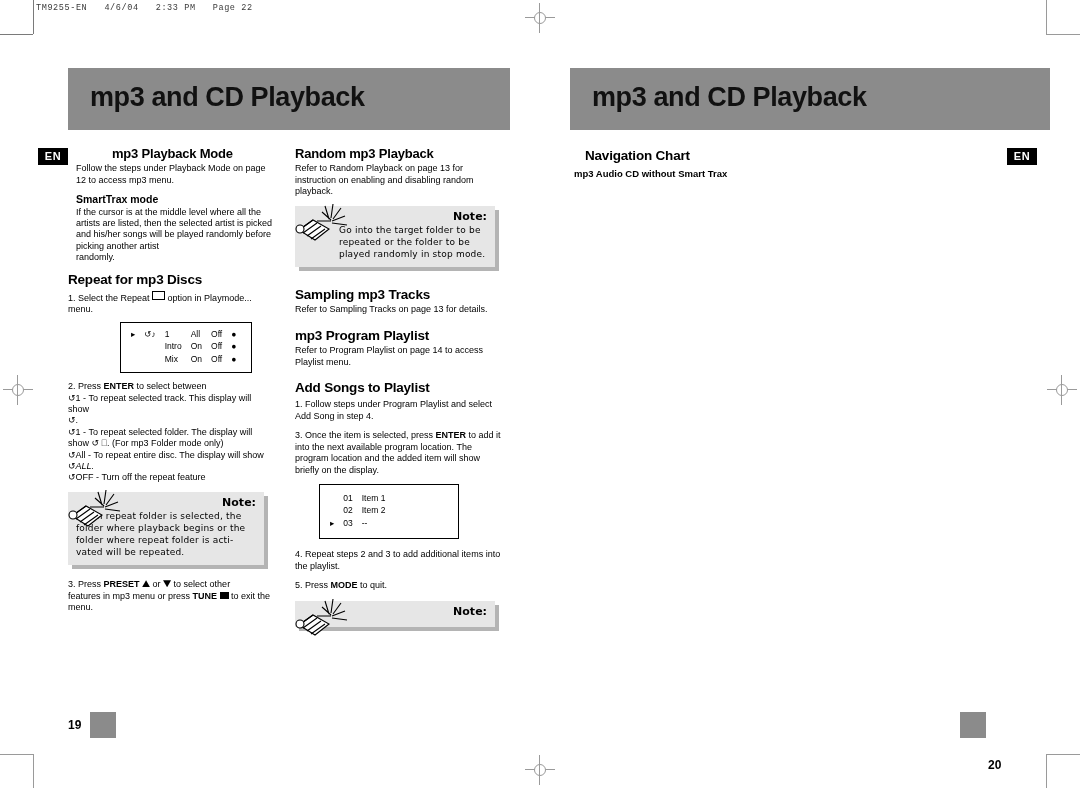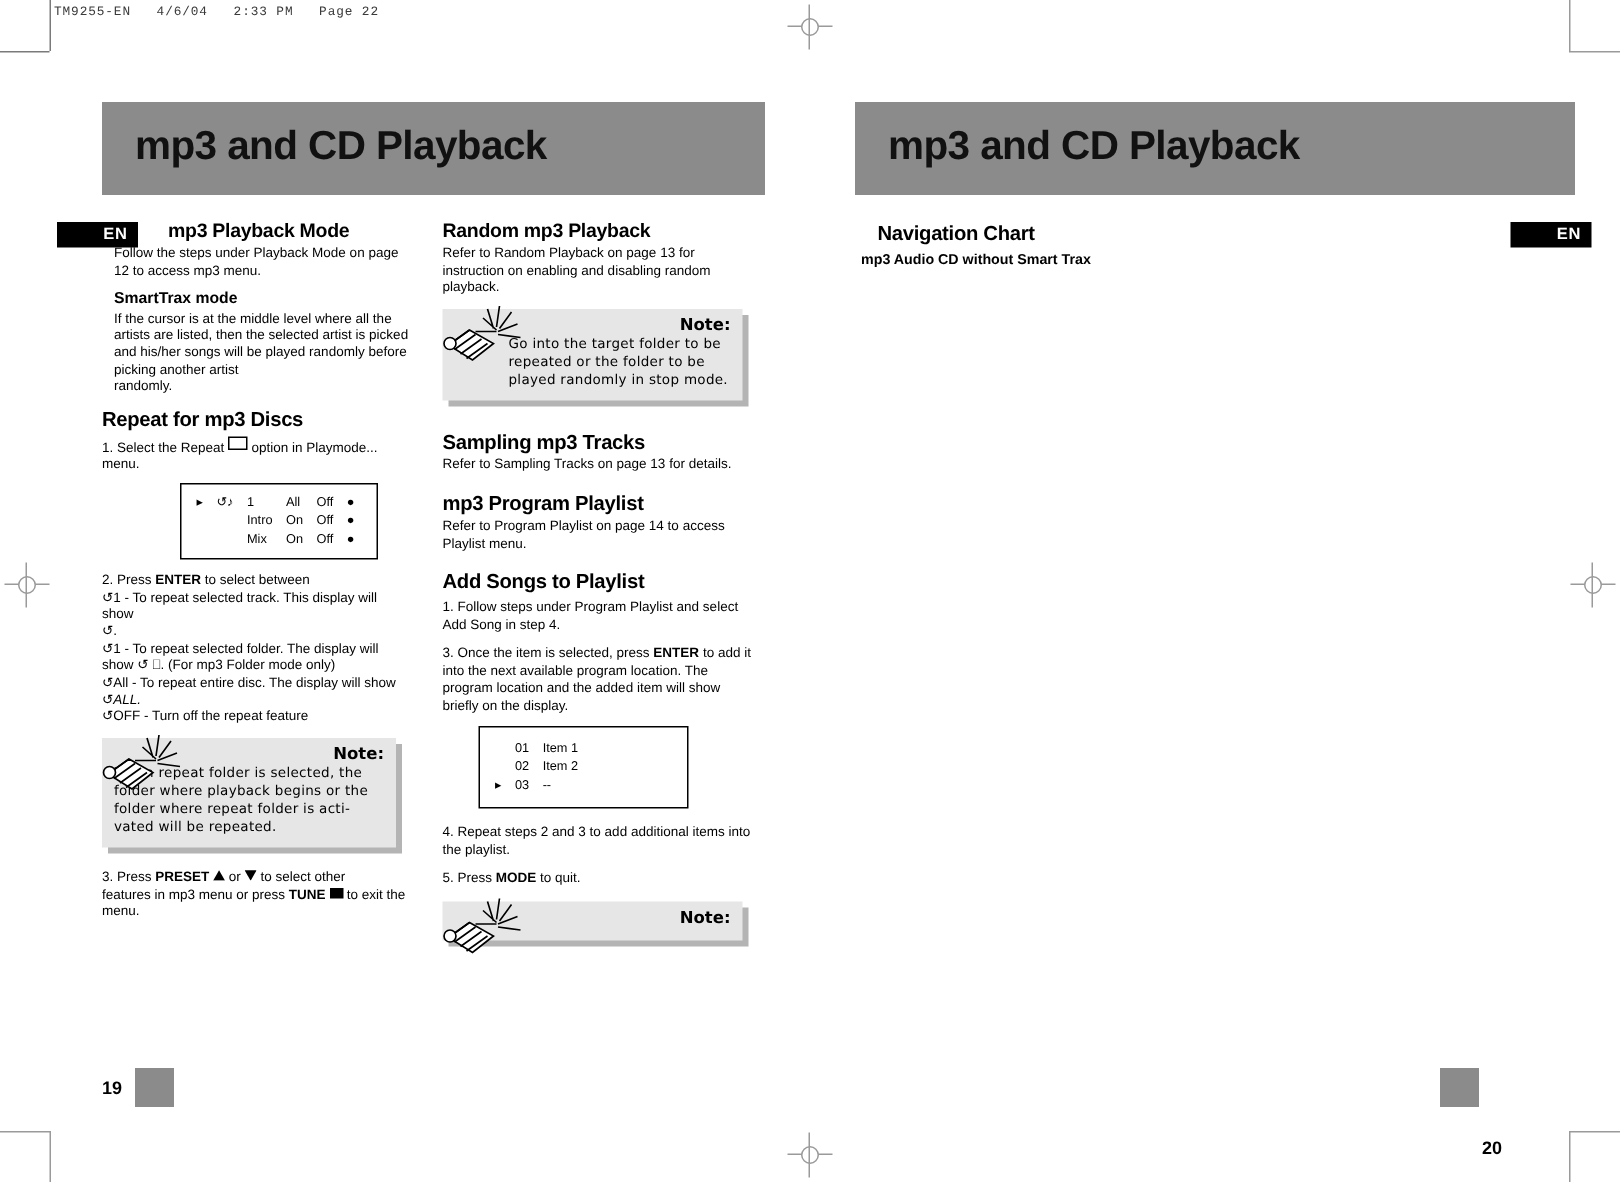--- a/index.html
+++ b/index.html
@@ -23,21 +23,21 @@
   
   .page{position:absolute;top:0;height:788px;}
   .page.left{left:0;width:540px;}
   .page.right{left:540px;width:540px;}
 
   .banner{position:absolute;background:#8b8b8b;height:62px;}
   .banner .btxt{position:absolute;left:22px;top:14px;font-size:27px;font-weight:bold;
                 letter-spacing:-.4px;color:#111;}
 
   .enbadge{position:absolute;background:#000;color:#fff;font-size:11px;font-weight:bold;
-           width:30px;height:17px;line-height:17px;text-align:center;letter-spacing:.5px;padding-left:24px;}
+           width:30px;height:17px;line-height:17px;text-align:center;letter-spacing:.5px;}
 
   h2.sec{font-size:13px;font-weight:bold;margin:0 0 4px 0;letter-spacing:-.2px;}
   h3.sub{font-size:10.5px;font-weight:bold;margin:0 0 1px 0;}
   p.body{font-size:9px;line-height:11.4px;margin:0 0 8px 0;}
   p.tight{margin:0;}
   .b{font-weight:bold;}
   .it{font-style:italic;}
 
   .col{position:absolute;font-size:9px;line-height:11.4px;}
 

